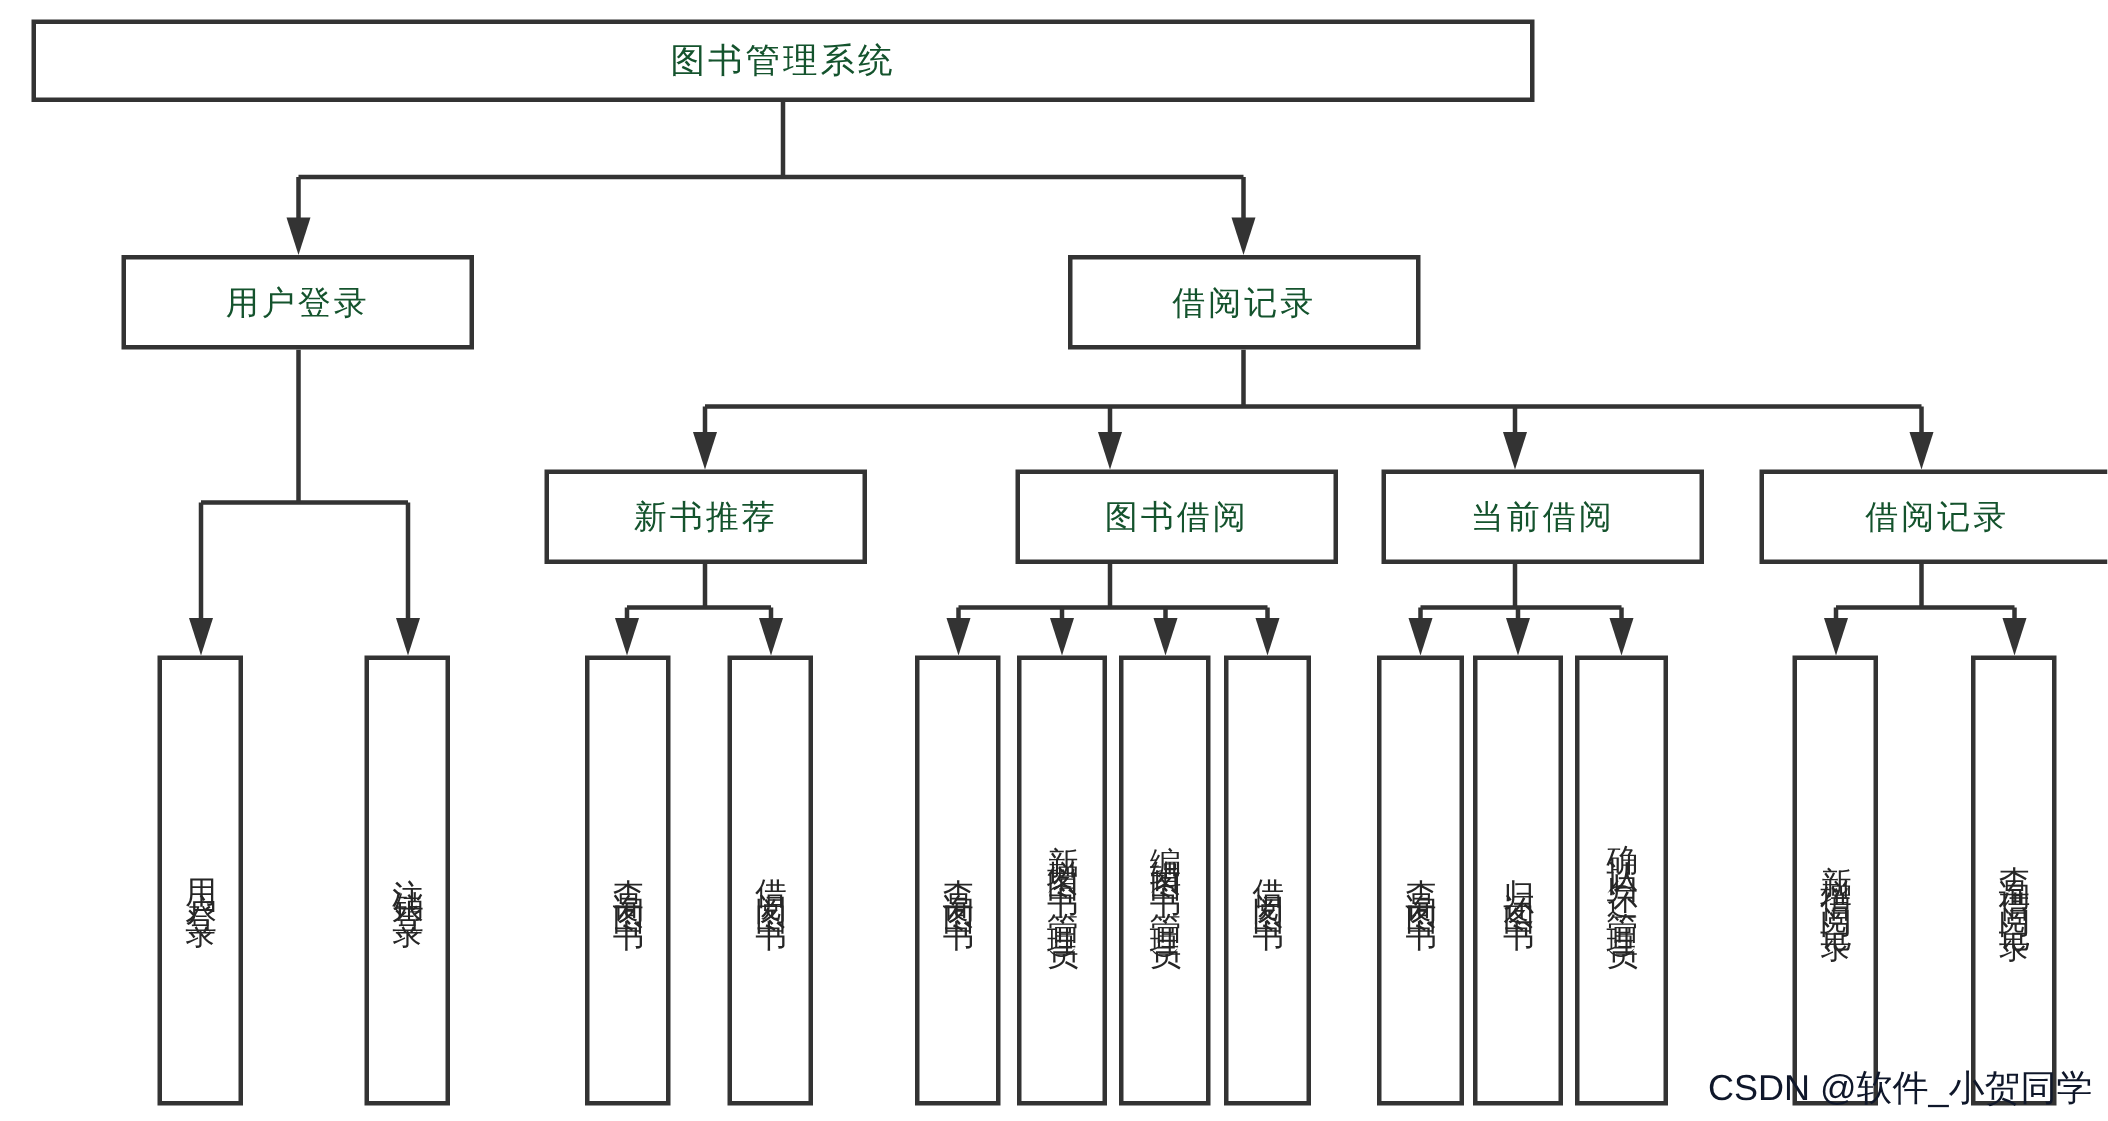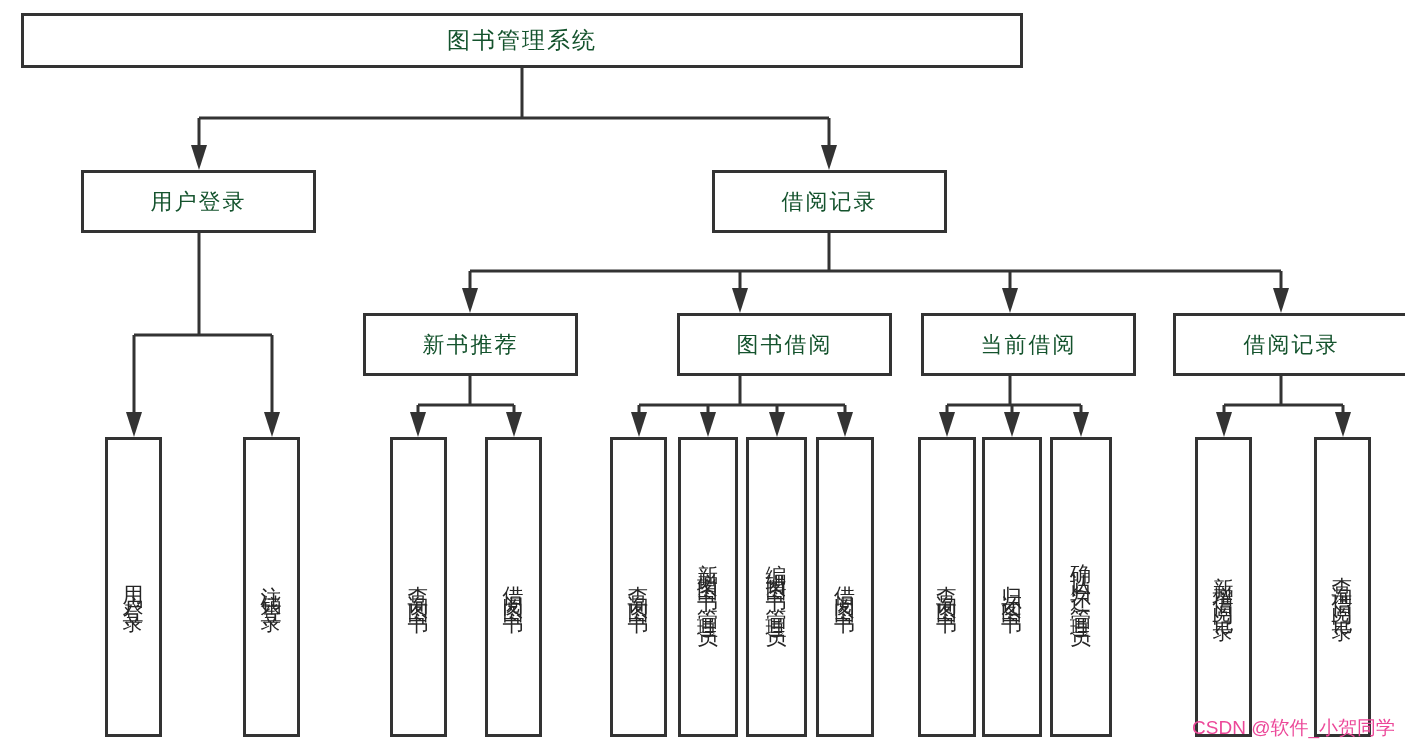--- a/index.html
+++ b/index.html
@@ -58,22 +58,22 @@
     font-size: 21px;
     line-height: 1;
     letter-spacing: 9px;
     color: #262626;
     white-space: nowrap;
   }
   #watermark {
     position: absolute;
     right: 10px;
     bottom: 6px;
-    font-size: 19px;
-    color: #ec4899;
+    font-size: 24px;
+    color: #0f172a;
     z-index: 5;
     white-space: nowrap;
   }
 </style>
 </head>
 <body>
 
 <div id="stage">
 
   <svg id="connector-svg" width="1405" height="747" viewBox="0 0 1405 747">

